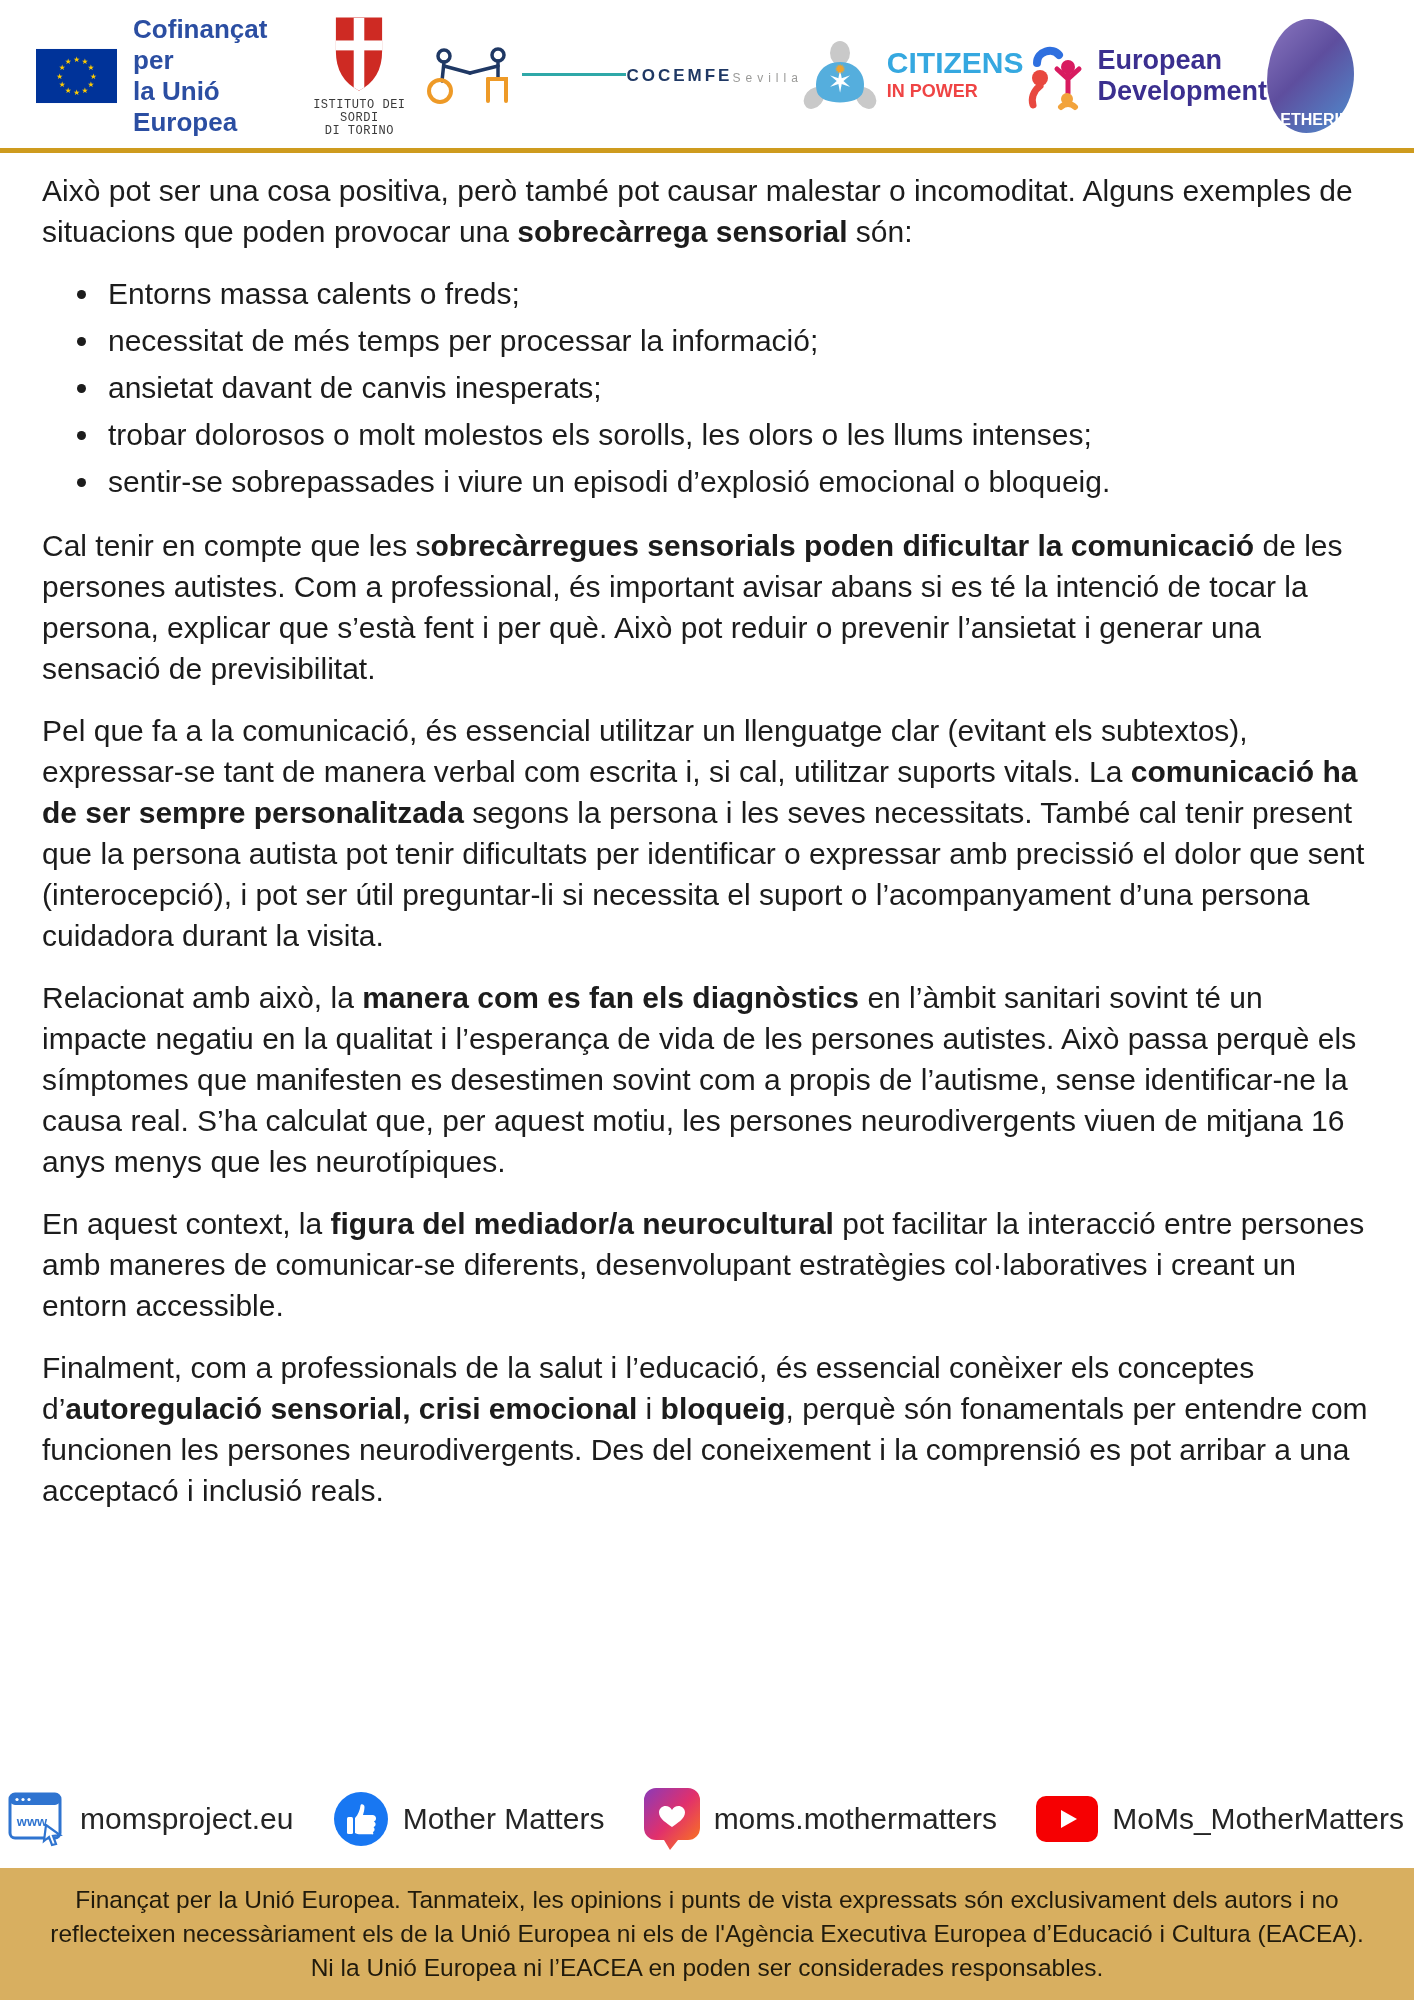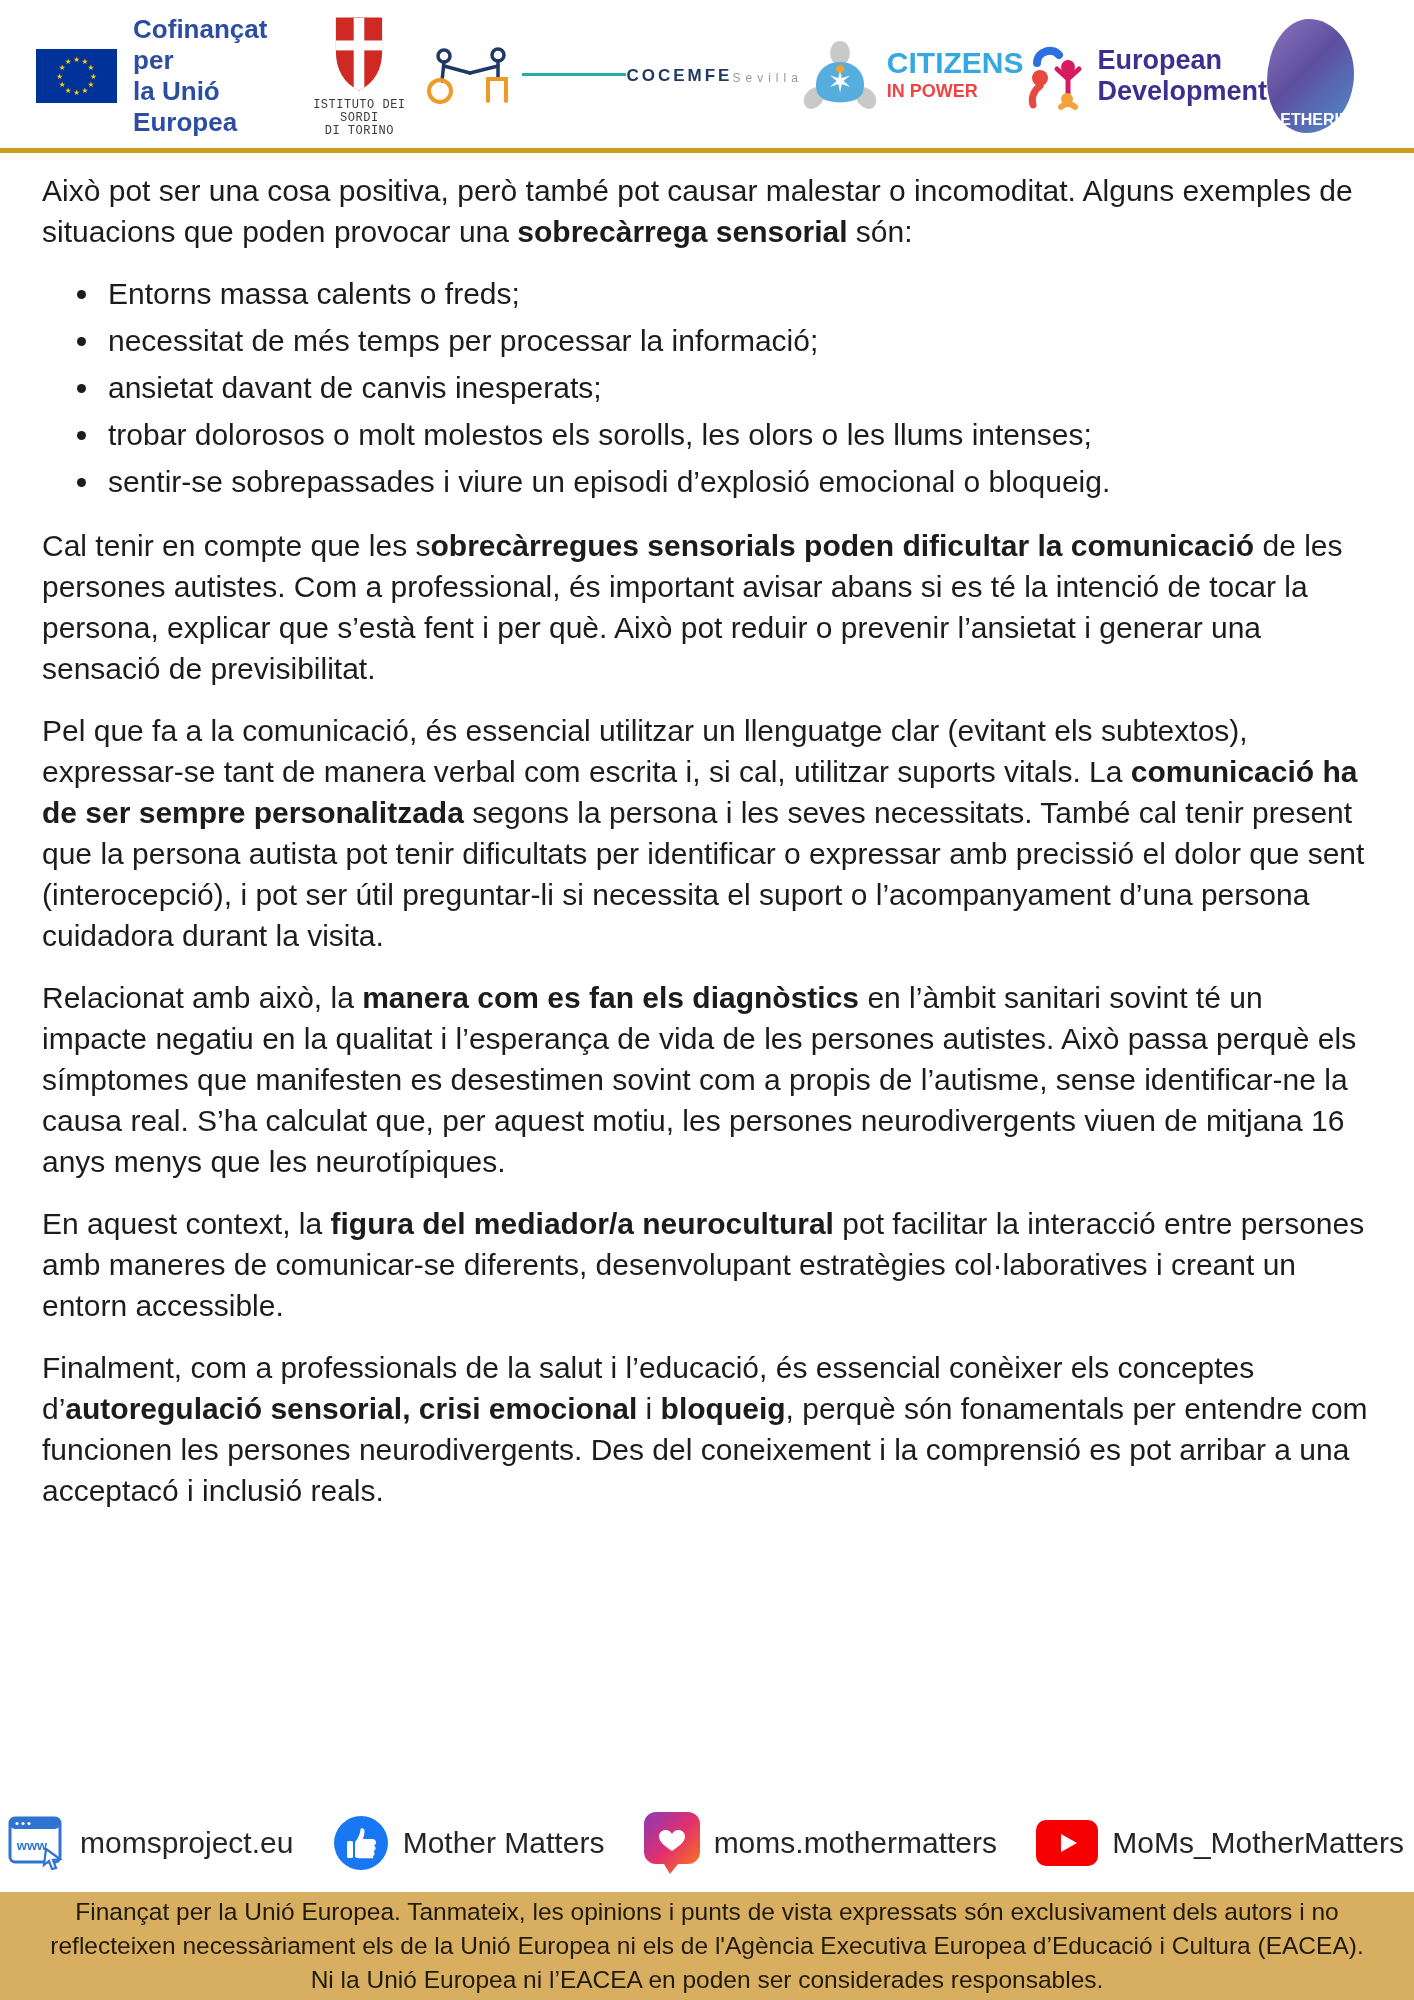--- a/index.html
+++ b/index.html
@@ -50,21 +50,21 @@
   
   footer.social {
     height:92px; display:flex; align-items:center; justify-content:space-between;
     padding:0 10px 6px 8px;
   }
   .social-item { display:flex; align-items:center; gap:14px; }
   .social-item .label { font-size:30px; color:#252525; }
 
   
   .banner {
-    height:108px; background:#D8AF60; display:flex; align-items:center; justify-content:center;
+    height:132px; background:#D8AF60; display:flex; align-items:center; justify-content:center;
     padding:8px 38px; flex:none;
   }
   .banner .txt {
     max-width:1330px; text-align:center; font-size:24.5px; line-height:34px;
     color:#201a0c; font-weight:500;
   }
 </style>
 </head>
 <body>
 

